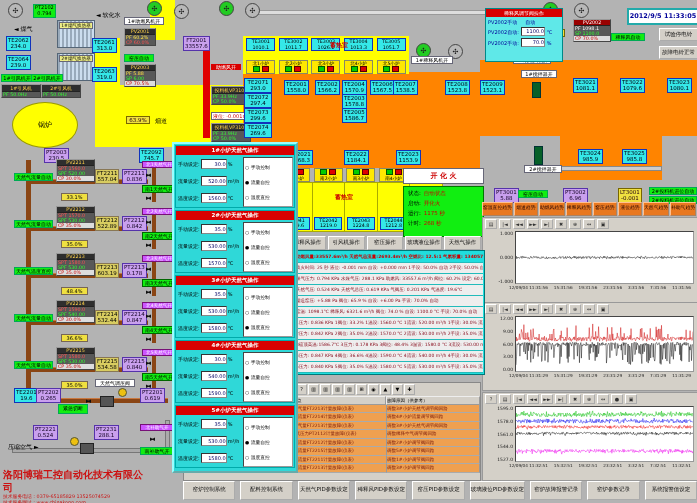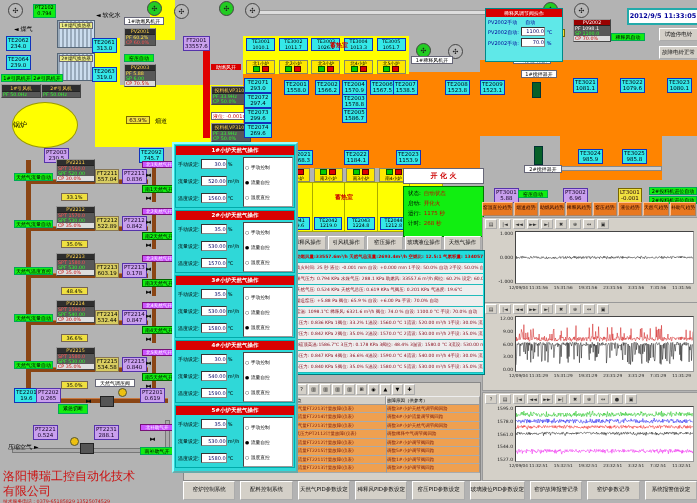--- a/index.html
+++ b/index.html
@@ -96,37 +96,37 @@
   #opb .btn{flex:1;height:12px;line-height:10px}
   #trendb{left:482px;top:202px;width:214px;display:flex;gap:1px;z-index:4}
   #trendb .obtn{flex:1;height:12px;line-height:10px}
   
   #dilp{left:485px;top:8px;width:76px;height:52px;background:#5fe8e8;border:1px solid #088;z-index:3}
   #dilp .ti{background:#d80000;color:#fff;font-size:5px;text-align:center;height:8px;line-height:8px;white-space:nowrap}
   #dilp .dr{display:flex;align-items:center;gap:2px;font-size:5px;color:#009;padding:2px 2px 0 2px;white-space:nowrap}
   #dilp .din{background:#fff;border:1px inset #888;width:22px;text-align:right;height:7px;line-height:7px;color:#006}
   #datebox{left:627px;top:8px;width:68px;height:13px;background:#fff;border:2px solid #2aa;color:#009;font-weight:bold;font-size:6.5px;text-align:center;line-height:13px;white-space:nowrap}
   .company{position:absolute;left:3px;top:469px;width:140px;color:#cc1111;line-height:1.25}
-  .company .l1{font-size:12px;font-weight:normal}
+  .company .l1{font-size:10px;font-weight:bold}
   .company .l2{font-size:4.8px}
 </style>
 </head>
 <body>
 
 <div id="screen">
 
   <div class="shape" style="left:150px;top:0;width:25px;height:40px;background:#ffff00"></div>
   <div class="shape" style="left:95px;top:38px;width:25px;height:50px;background:#ffff00"></div>
   <div class="shape" style="left:95px;top:85px;width:148px;height:62px;background:#ffff00"></div>
   <div class="shape" style="left:243px;top:72px;width:237px;height:96px;background:#ff8400"></div>
   <div class="shape" style="left:480px;top:60px;width:217px;height:76px;background:#ff8400"></div>
   <div class="shape" style="left:560px;top:136px;width:102px;height:44px;background:#ff8400"></div>
   <div class="shape" style="left:540px;top:166px;width:120px;height:3px;background:#ccc;border:1px solid #888"></div>
   <div class="shape" style="left:250px;top:10px;width:240px;height:3px;background:#ddd;border:1px solid #999"></div>
-  <div class="shape" style="left:12px;top:102px;width:64px;height:44px;background:#ffff00;border:1px solid #990;border-radius:50%;display:flex;align-items:center;font-size:7px">
+  <div class="shape" style="left:12px;top:102px;width:64px;height:44px;background:#ffff00;border:1px solid #990;border-radius:50%;display:flex;align-items:center;justify-content:center;font-size:7px">
       <span>锅炉</span>
     </div>
   <div class="shape" style="left:203px;top:38px;width:7px;height:100px;background:#e00000"></div>
 
   <div class="abs fan gy" style="left:8px;top:3px">✣</div>
   <div class="abs fan g" style="left:147px;top:1px">✣</div>
   <div class="abs fan gy" style="left:174px;top:4px">✣</div>
   <div class="abs fan g" style="left:219px;top:1px">✣</div>
   <div class="abs fan gy" style="left:245px;top:3px">✣</div>
   <div class="abs fan g" style="left:416px;top:43px">✣</div>

